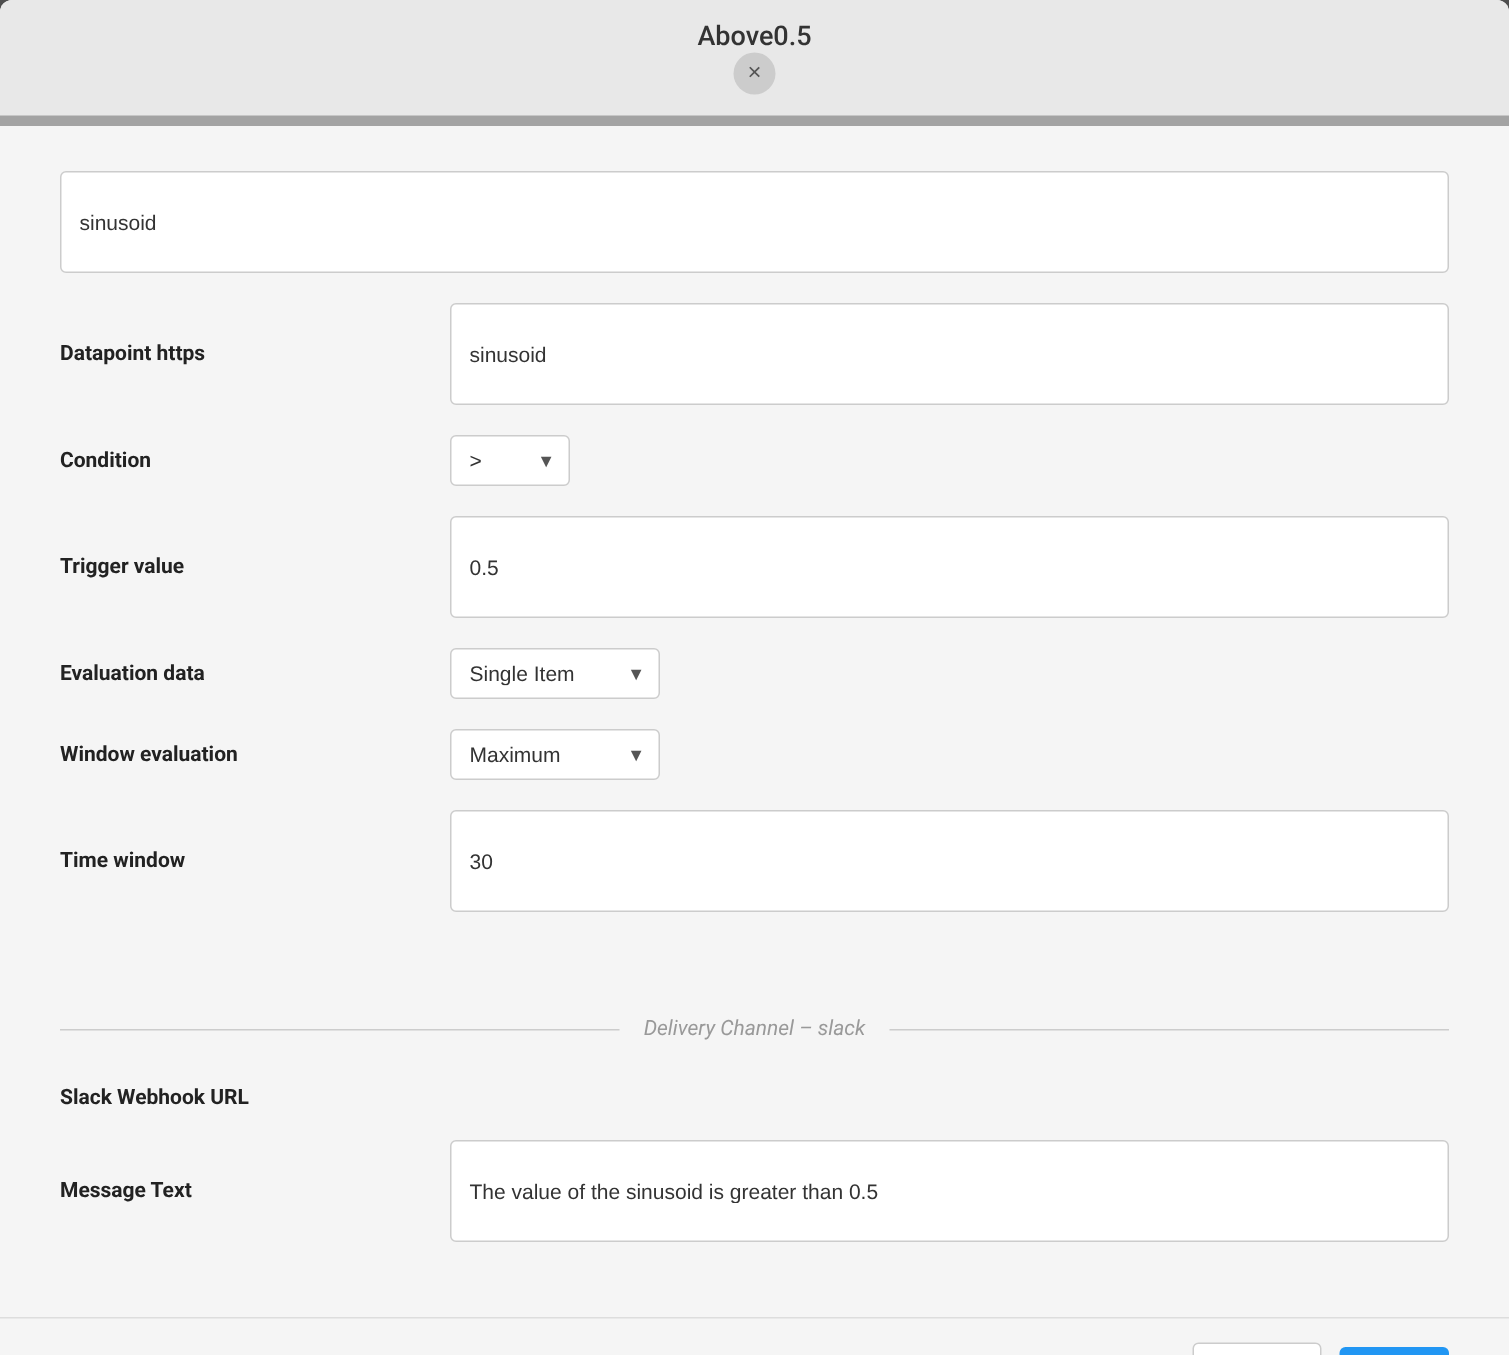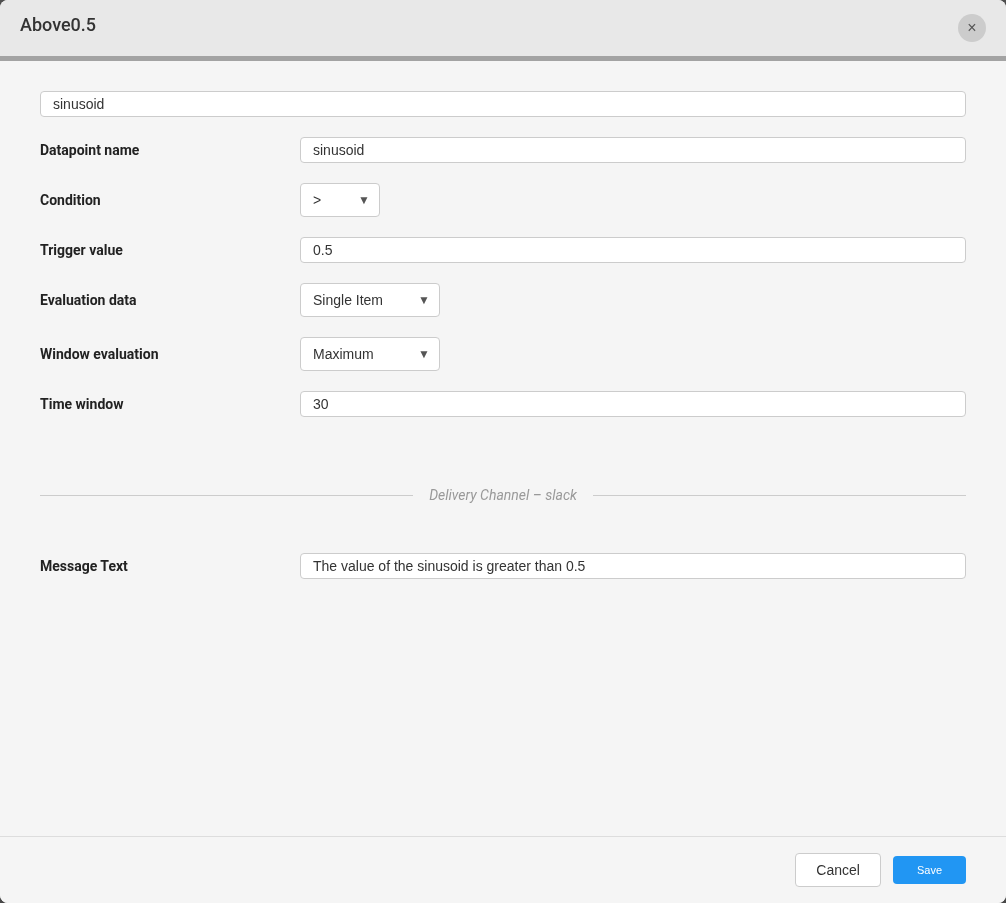--- a/index.html
+++ b/index.html
@@ -28,22 +28,23 @@
       flex-direction: column;
       position: relative;
       overflow: hidden;
     }
 
     .dialog-header {
       background: #e8e8e8;
       padding: 14px 20px;
       display: flex;
       justify-content: space-between;
-      align-items: flex-start;
-      border-bottom: 5px solid #a3a3a3;
+      align-items: center;
+      border-bottom: 7px solid #a3a3a3;
+      flex-direction: column;
     }
 
     .dialog-title {
       font-size: 18px;
       font-weight: 500;
       color: #333;
     }
 
     .close-btn {
       width: 28px;
@@ -74,21 +75,21 @@
     .form-label {
       font-weight: 700;
       color: #222;
       width: 260px;
       flex-shrink: 0;
       font-size: 14px;
     }
 
     .form-control {
       flex: 1;
-      padding: 4px 12px;
+      padding: 25px 12px;
       border: 1px solid #ccc;
       border-radius: 4px;
       background: #fff;
       font-size: 14px;
       color: #333;
       outline: none;
     }
 
     .select-wrapper {
       position: relative;
@@ -200,21 +201,21 @@
     </button>
   </div>
 
   <div class="dialog-body">
 
     <div class="form-row">
       <input class="form-control" type="text" value="sinusoid" style="">
     </div>
 
     <div class="form-row">
-      <label class="form-label">Datapoint name</label>
+      <label class="form-label">Datapoint https</label>
       <input class="form-control" type="text" value="sinusoid" style="">
     </div>
 
     <div class="form-row">
       <label class="form-label">Condition</label>
       <div class="select-wrapper">
         <select class="form-select">
           <option>&gt;</option>
           <option>&lt;</option>
           <option>&gt;=</option>
@@ -260,20 +261,21 @@
 
     <div class="spacer"></div>
 
     <div class="divider-section">
       <div class="divider-line"></div>
       <span class="divider-label">Delivery Channel – slack</span>
       <div class="divider-line"></div>
     </div>
 
     <div class="form-row">
+      <label class="form-label">Slack Webhook URL</label>
     </div>
 
     <div class="form-row">
       <label class="form-label">Message Text</label>
       <input class="form-control" type="text" value="The value of the sinusoid is greater than 0.5" style="">
     </div>
 
 
   </div>
 

